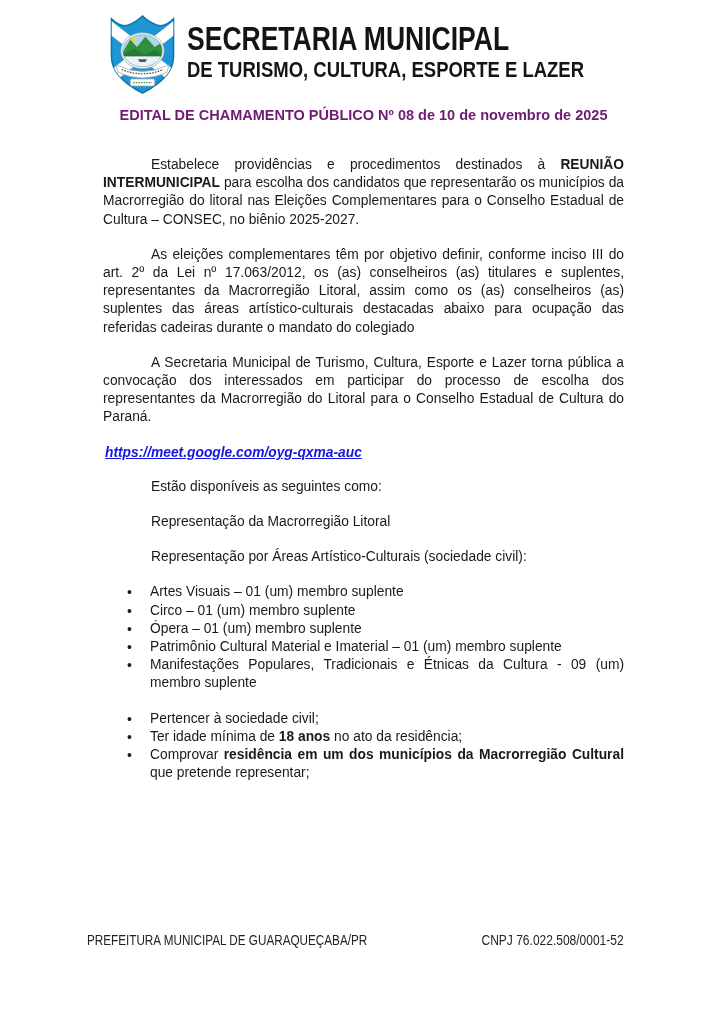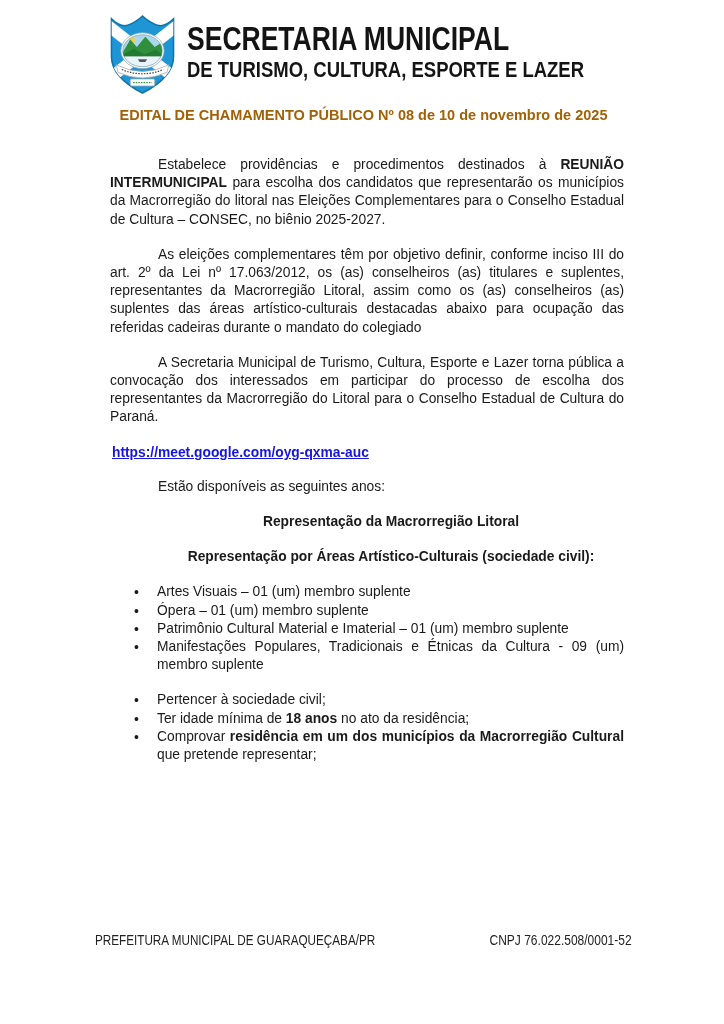--- a/index.html
+++ b/index.html
@@ -10,34 +10,34 @@
   
   .hdr{position:absolute;left:103px;top:13px;display:flex;gap:5px;align-items:flex-start;}
   .logo svg{width:79px;height:83px;display:block;}
   .org{padding-top:8px;}
   .org1 span{display:inline-block;font-size:34px;font-weight:800;line-height:1.02;
     transform:scaleX(.78);transform-origin:0 0;white-space:nowrap;color:#141414;}
   .org2 span{display:inline-block;font-size:22px;font-weight:800;line-height:1;margin-top:3px;
     transform:scaleX(.84);transform-origin:0 0;white-space:nowrap;color:#141414;}
   
   .title{position:absolute;left:103px;right:100px;top:106px;margin:0;
-    font-size:14.5px;font-weight:700;text-align:center;line-height:18px;color:#a16207;}
+    font-size:14.5px;font-weight:700;text-align:center;line-height:18px;color:#701a75;}
   
-  .bodycol{position:absolute;left:103px;right:100px;top:156px;margin-left:7px;}
+  .bodycol{position:absolute;left:103px;right:100px;top:156px;}
   p.p{margin:0 0 17px;text-align:justify;text-indent:48px;}
   p.lead{margin:0 0 17px;padding-left:48px;}
-  p.heading{margin:0 0 17px;padding-left:48px;font-weight:700;text-align:center;}
-  p.linkline{margin:0 0 16px;padding-left:2px;}
+  p.heading{margin:0 0 17px;padding-left:48px;font-weight:400;}
+  p.linkline{margin:0 0 16px;padding-left:2px;font-style:italic;}
   a.doclink{color:var(--link-blue,#1515e0);font-weight:700;text-decoration:underline;cursor:pointer;}
   ul.bl{list-style:none;margin:0 0 17px;padding:0 0 0 47px;}
   ul.bl li{position:relative;text-align:justify;}
   ul.bl li::before{content:"\2022";position:absolute;left:-23px;top:0;font-size:14px;}
   .b{font-weight:700;}
   
-  .ftr{position:absolute;left:103px;right:100px;top:931px;display:flex;justify-content:center;
+  .ftr{position:absolute;left:103px;right:100px;top:931px;display:flex;justify-content:flex-end;
     font-size:15px;color:#222;}
   .fl{display:inline-block;transform:scaleX(.78);transform-origin:0 50%;white-space:nowrap;}
   .fr{display:inline-block;transform:scaleX(.80);transform-origin:100% 50%;white-space:nowrap;}
 </style>
 </head>
 <body>
 
 <div class="page">
 
   <header class="hdr">
@@ -83,25 +83,26 @@
     </div>
   </header>
 
   <h1 class="title">EDITAL DE CHAMAMENTO PÚBLICO Nº 08 de 10 de novembro de 2025</h1>
 
   <main class="bodycol">
       <p class="p"><span>Estabelece providências e procedimentos destinados à </span><span class="b">REUNIÃO INTERMUNICIPAL</span><span> para escolha dos candidatos que representarão os municípios da Macrorregião do litoral nas Eleições Complementares para o Conselho Estadual de Cultura – CONSEC, no biênio 2025-2027.</span></p>
       <p class="p"><span>As eleições complementares têm por objetivo definir, conforme inciso III do art. 2º da Lei nº 17.063/2012, os (as) conselheiros (as) titulares e suplentes, representantes da Macrorregião Litoral, assim como os (as) conselheiros (as) suplentes das áreas artístico-culturais destacadas abaixo para ocupação das referidas cadeiras durante o mandato do colegiado</span></p>
       <p class="p"><span>A Secretaria Municipal de Turismo, Cultura, Esporte e Lazer torna pública a convocação dos interessados em participar do processo de escolha dos representantes da Macrorregião do Litoral para o Conselho Estadual de Cultura do Paraná.</span></p>
       <p class="linkline"><a class="doclink" href="#">https://meet.google.com/oyg-qxma-auc</a></p>
-      <p class="lead"><span>Estão disponíveis as seguintes anos:</span></p>
+      <p class="lead"><span>Estão disponíveis as seguintes como:</span></p>
       <p class="heading"><span>Representação da Macrorregião Litoral</span></p>
       <p class="heading"><span>Representação por Áreas Artístico-Culturais (sociedade civil):</span></p>
       <ul class="bl">
         <li><span>Artes Visuais – 01 (um) membro suplente</span></li>
+        <li><span>Circo – 01 (um) membro suplente</span></li>
         <li><span>Ópera – 01 (um) membro suplente</span></li>
         <li><span>Patrimônio Cultural Material e Imaterial – 01 (um) membro suplente</span></li>
         <li><span>Manifestações Populares, Tradicionais e Étnicas da Cultura - 09 (um) membro suplente</span></li>
       </ul>
       <ul class="bl">
         <li><span>Pertencer à sociedade civil;</span></li>
         <li><span>Ter idade mínima de </span><span class="b">18 anos</span><span> no ato da residência;</span></li>
         <li><span>Comprovar </span><span class="b">residência em um dos municípios da Macrorregião Cultural</span><span> que pretende representar;</span></li>
       </ul>
     </main>

